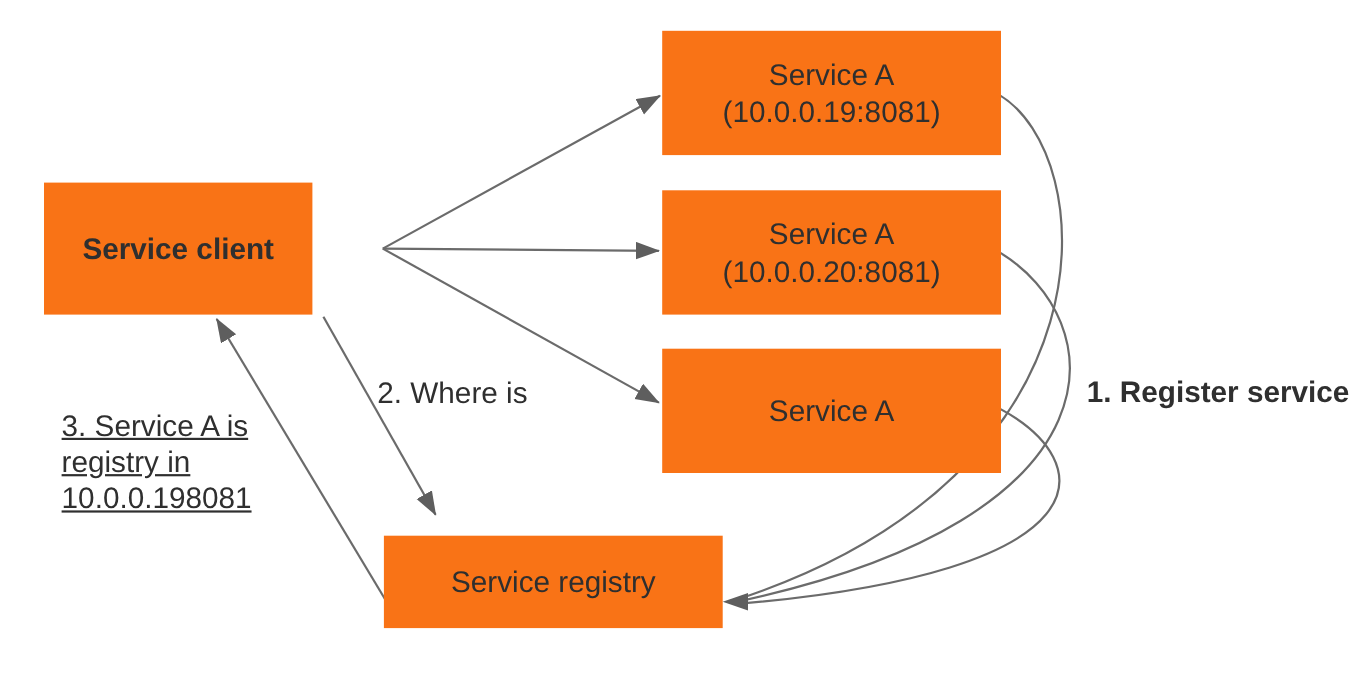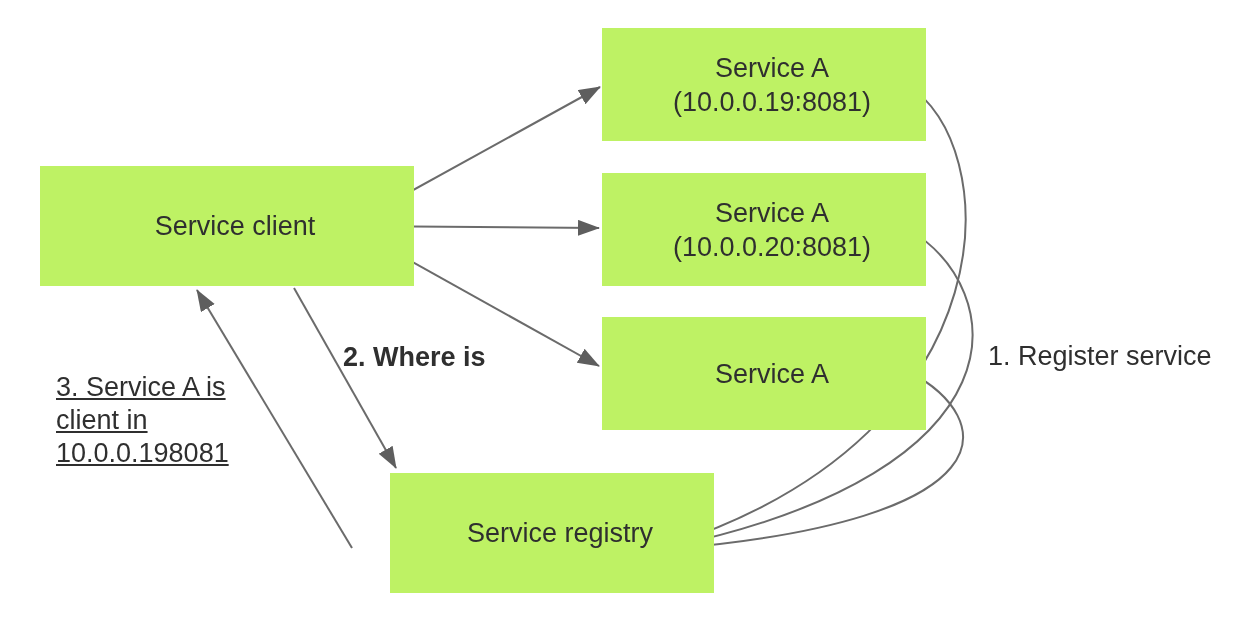--- a/index.html
+++ b/index.html
@@ -11,45 +11,44 @@
   .canvas {
     position: relative;
     width: 1242px;
     height: 630px;
     background: #ffffff;
     overflow: hidden;
     color: #333333;
   }
   .node {
     position: absolute;
-    background: #bef264;
+    background: #f97316;
     display: flex;
     flex-direction: column;
     align-items: center;
     justify-content: center;
     text-align: center;
     font-size: 27px;
     line-height: 34px;
     color: #2f2f2f;
-    padding-left: 16px;
   }
-  .node-client   { left: 40px;  top: 166px; width: 358px; height: 120px; }
+  .node-client   { left: 40px;  top: 166px; width: 244px; height: 120px; font-weight: bold; }
   .node-a1       { left: 602px; top: 28px;  width: 308px; height: 113px; }
   .node-a2       { left: 602px; top: 173px; width: 308px; height: 113px; }
   .node-a3       { left: 602px; top: 317px; width: 308px; height: 113px; }
-  .node-registry { left: 349px; top: 473px; width: 308px; height: 120px; margin-left: 41px; }
+  .node-registry { left: 349px; top: 487px; width: 308px; height: 84px; }
   .annotation {
     position: absolute;
     font-size: 27px;
     line-height: 33px;
     color: #2f2f2f;
     white-space: nowrap;
   }
-  .ann-register { left: 988px; top: 340px; }
-  .ann-query    { left: 343px; top: 341px; font-weight: bold; }
+  .ann-register { left: 988px; top: 340px; font-weight: bold; }
+  .ann-query    { left: 343px; top: 341px; }
   .ann-response { left: 56px;  top: 371px; text-decoration: underline; }
   .annotation span { display: block; }
   svg.arrows {
     position: absolute;
     left: 0;
     top: 0;
     width: 1242px;
     height: 630px;
   }
 </style>
@@ -104,17 +103,17 @@
   <div class="annotation ann-register">
     <span>1. Register service</span>
   </div>
 
   <div class="annotation ann-query">
     <span>2. Where is</span>
   </div>
 
   <div class="annotation ann-response">
     <span>3. Service A is</span>
-    <span>client in</span>
+    <span>registry in</span>
     <span>10.0.0.198081</span>
   </div>
 
 </div>
 
 </body></html>

